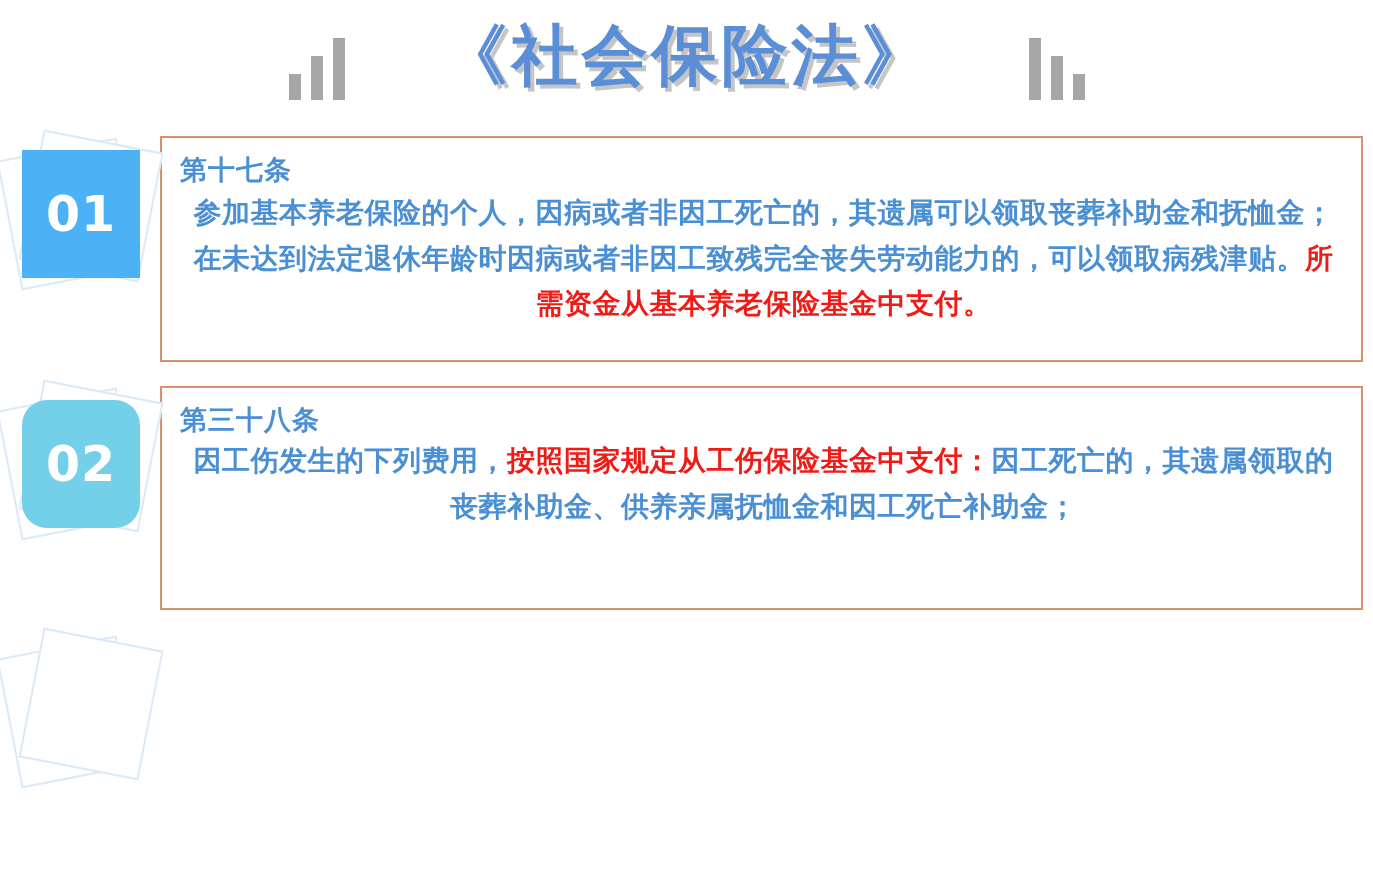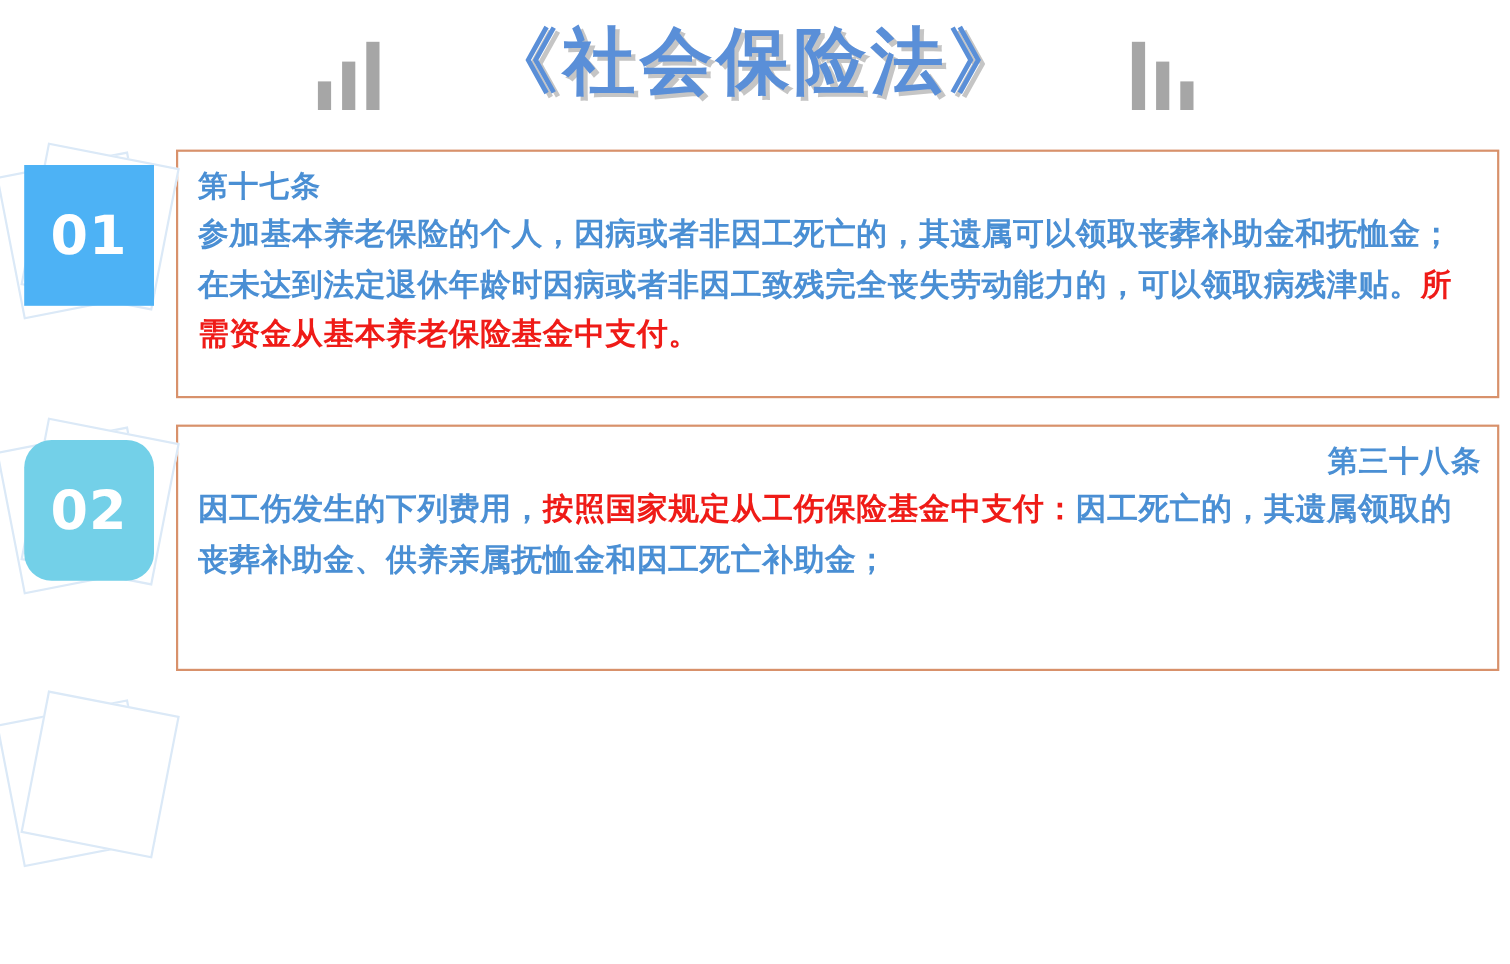--- a/index.html
+++ b/index.html
@@ -107,20 +107,21 @@
     margin-bottom: 2px;
     letter-spacing: 1px;
   }
   .card-body {
     color: #4a8fd4;
     font-size: 28px;
     font-weight: bold;
     line-height: 1.62;
     letter-spacing: 0.5px;
     word-break: break-all;
+    text-align: center;
   }
   .hl { color: #ef1b17; }
 </style>
 </head>
 <body>
 
 <div class="header">
   <div class="bars bars-left">
     <div class="bar" style="height: 26px; background: rgb(166, 166, 166);"></div>
     <div class="bar" style="height: 44px; background: rgb(166, 166, 166);"></div>
@@ -154,22 +155,22 @@
 
 <div class="block block-2">
   <div class="badge-zone">
     <div class="badge-ghost g1" style="border-color: rgb(219, 233, 247);"></div>
     <div class="badge-ghost g2" style="border-color: rgb(219, 233, 247);"></div>
     <div class="badge" style="background: rgb(115, 208, 232); border-radius: 25px;">
       <span>02</span>
     </div>
   </div>
   <div class="card" style="border-color: rgb(216, 145, 107);">
-    <div class="card-title" style="color: rgb(74, 143, 212); text-align: right;">第三十八条</div>
-    <div class="card-body" style="color: rgb(74, 143, 212);">
+    <div class="card-title" style="color: rgb(74, 143, 212);">第三十八条</div>
+    <div class="card-body" style="color: rgb(74, 143, 212); font-family: Liberation Mono, monospace;">
       <span>因工伤发生的下列费用，</span><span class="hl" style="color: rgb(239, 27, 23);">按照国家规定从工伤保险基金中支付：</span><span>因工死亡的，其遗属领取的丧葬补助金、供养亲属抚恤金和因工死亡补助金；</span>
     </div>
   </div>
 </div>
 
 <div class="block block-3">
   <div class="badge-zone">
     <div class="badge-ghost g1" style="border-color: rgb(219, 233, 247);"></div>
     <div class="badge-ghost g2" style="border-color: rgb(219, 233, 247);"></div>
   </div>

